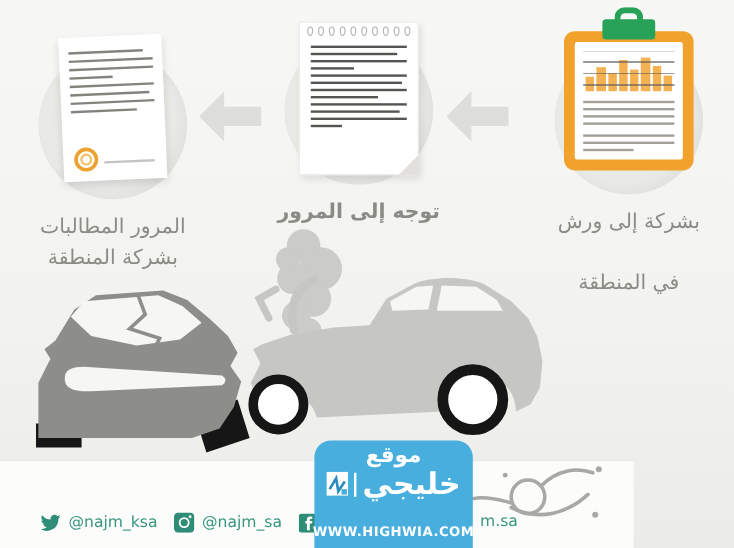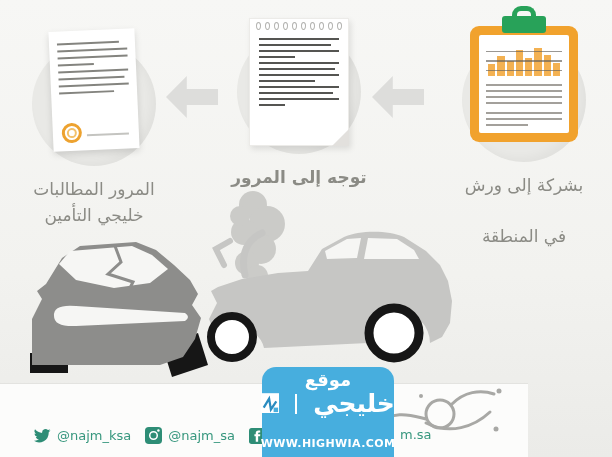--- a/index.html
+++ b/index.html
@@ -73,21 +73,21 @@
   .social .handle{margin-right:8px;}
   .suffix{position:absolute;left:400px;bottom:15px;color:#37977e;font-size:13px;}
   .brand-logo{position:absolute;right:12px;top:3px;}
   .brand-text{position:absolute;right:16px;bottom:2px;font-size:23px;font-weight:bold;
         color:#2f9e77;line-height:1;direction:ltr;letter-spacing:-.5px;}
   
   .wm{position:absolute;left:262px;top:367px;width:132px;height:90px;background:#47aede;
         border-radius:14px 14px 0 0;z-index:10;display:flex;flex-direction:column;
         align-items:center;color:#fff;}
   .wm-top{font-size:18px;font-weight:bold;margin-top:3px;line-height:1.15;text-align:center;}
-  .wm-row{display:flex;align-items:center;gap:16px;direction:rtl;margin-top:-2px;}
+  .wm-row{display:flex;align-items:center;gap:5px;direction:rtl;margin-top:-2px;}
   .wm-main{font-size:25px;font-weight:bold;line-height:1.2;}
   .wm-bar{width:2px;height:20px;background:#fff;}
   .wm-url{font-size:11px;font-weight:bold;letter-spacing:.4px;margin-top:18px;}
 </style>
 </head>
 <body>
 
 <div class="canvas">
 
   <div class="step step-right">
@@ -177,21 +177,21 @@
         <div class="doc-ln ln" style="width:100%"></div>
         <div class="doc-ln ln" style="width:94%"></div>
         <div class="doc-ln ln" style="width:100%"></div>
         <div class="doc-ln ln" style="width:78%"></div>
         <div class="seal"></div>
         <div class="sig"></div>
       </div>
     </div>
     <div class="step-label">
       <span>المرور المطالبات</span><br>
-      <span>خليجي التأمين</span>
+      <span>بشركة المنطقة</span>
     </div>
   </div>
 
   <svg class="crash" viewBox="0 0 470 196" width="470" height="196" aria-hidden="true">
 
     <g fill="#cbcbc8">
       <circle cx="251" cy="18" r="14"></circle>
         <circle cx="265" cy="37" r="18"></circle>
       <circle cx="242" cy="45" r="13"></circle>
         <circle cx="259" cy="62" r="15"></circle>

